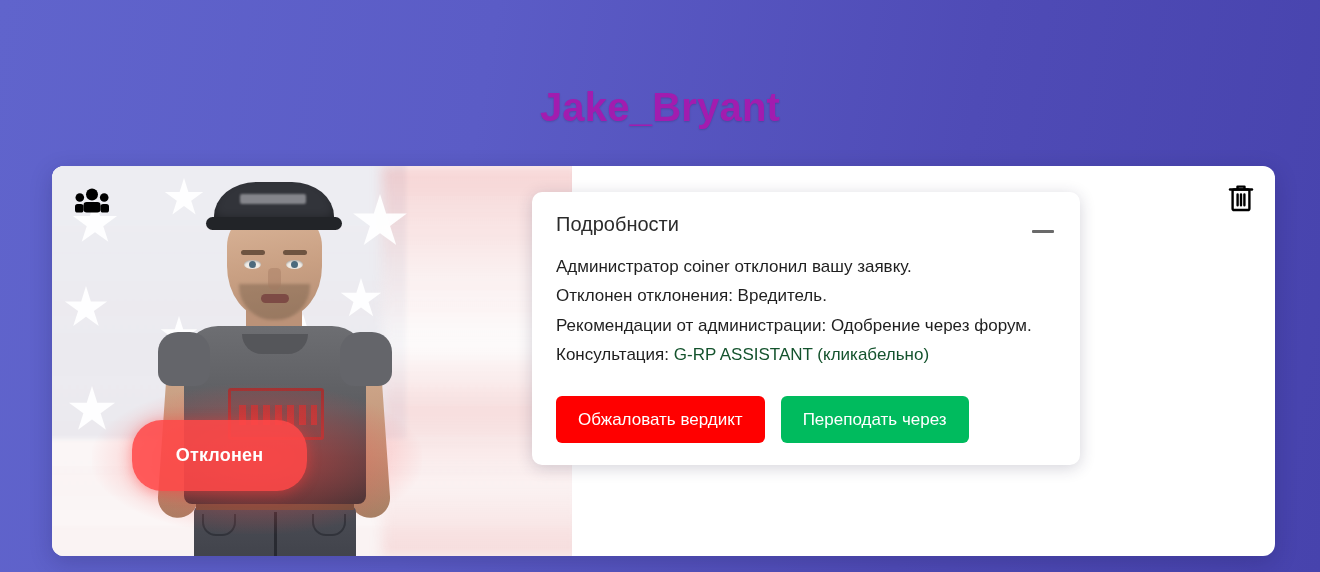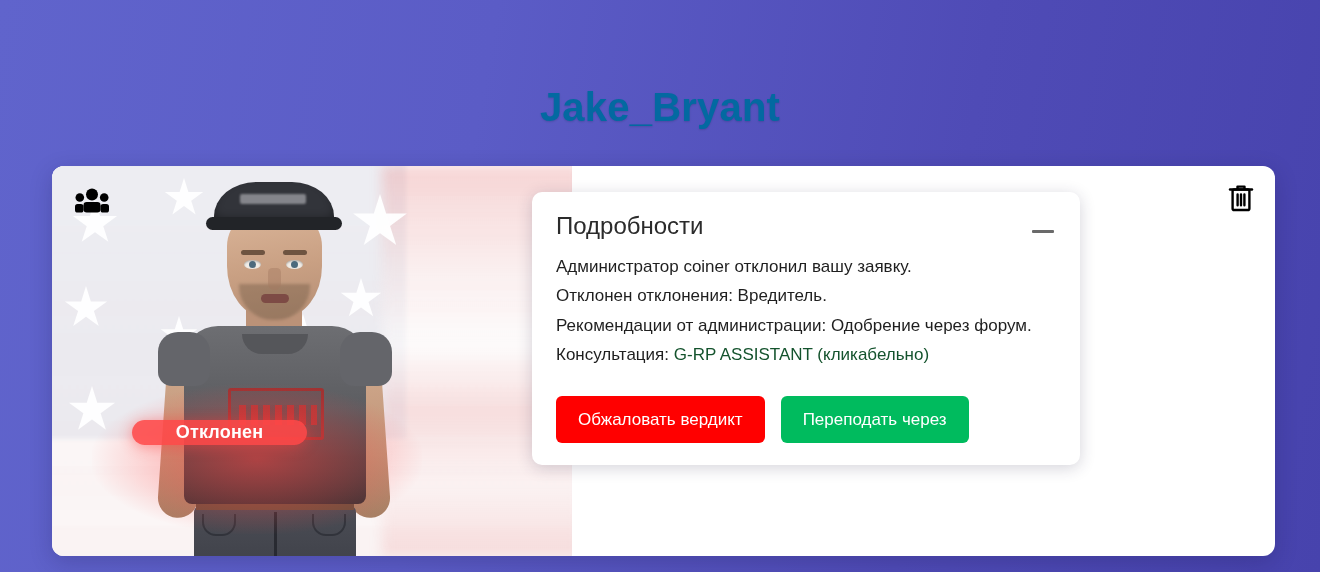--- a/index.html
+++ b/index.html
@@ -17,21 +17,21 @@
     position: relative;
   }
 
   
   .page-title {
     position: absolute;
     top: 58px;
     left: 0;
     width: 100%;
     text-align: center;
-    color: #0369a1;
+    color: #a21caf;
     font-size: 40px;
     font-weight: bold;
     letter-spacing: 0.2px;
     line-height: 1.1;
     text-shadow: 0 1px 2px rgba(0,0,0,0.14);
     user-select: none;
   }
 
   
   .app-card {
@@ -256,21 +256,21 @@
     background: radial-gradient(ellipse at center,
       rgba(255,70,70,0.55) 0%, rgba(255,70,70,0.22) 45%, rgba(255,70,70,0) 72%);
     pointer-events: none;
   }
 
   .status-badge {
     position: absolute;
     left: 80px;
     top: 254px;
     min-width: 175px;
-    padding: 2px 26px;
+    padding: 25px 26px;
     background: rgba(255, 72, 72, 0.88);
     color: #ffffff;
     font-size: 18px;
     font-weight: bold;
     text-align: center;
     border-radius: 30px;
     letter-spacing: 0.2px;
     box-shadow: 0 2px 14px rgba(255,60,60,0.45);
     user-select: none;
   }
@@ -300,21 +300,21 @@
     box-shadow: 0 3px 16px rgba(40, 35, 70, 0.20);
     padding: 20px 24px 22px 24px;
   }
   .details-header {
     display: flex;
     align-items: flex-start;
     justify-content: space-between;
     margin-bottom: 10px;
   }
   .details-title {
-    font-size: 24px;
+    font-size: 20px;
     color: #2b2b2b;
     font-weight: normal;
     line-height: 1.2;
   }
   .collapse-btn {
     width: 26px;
     height: 26px;
     display: flex;
     align-items: center;
     justify-content: center;

